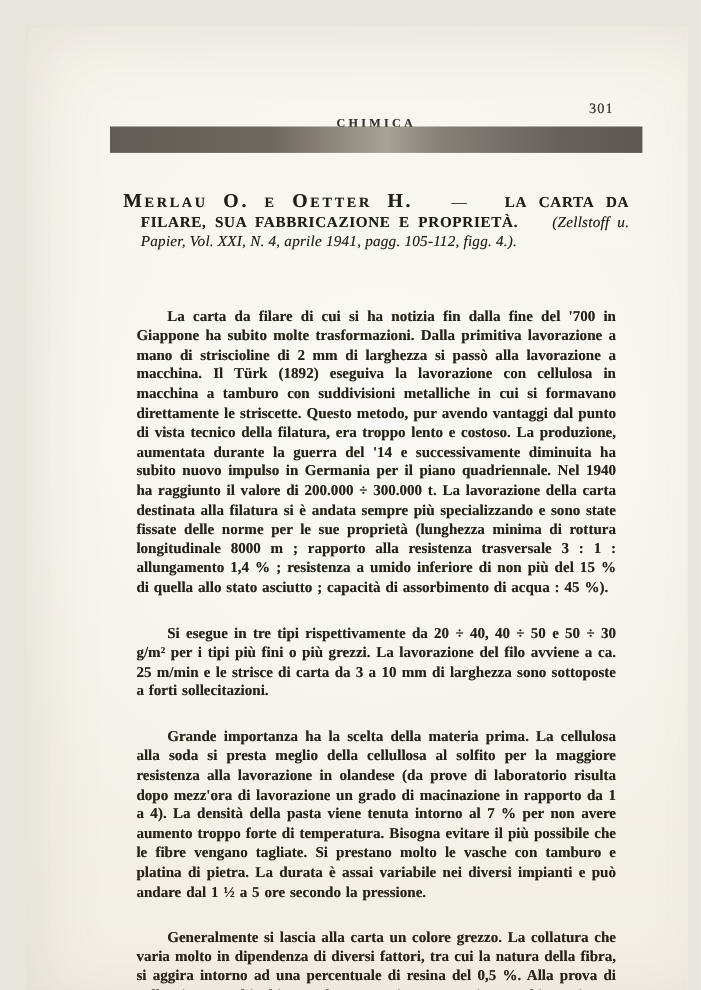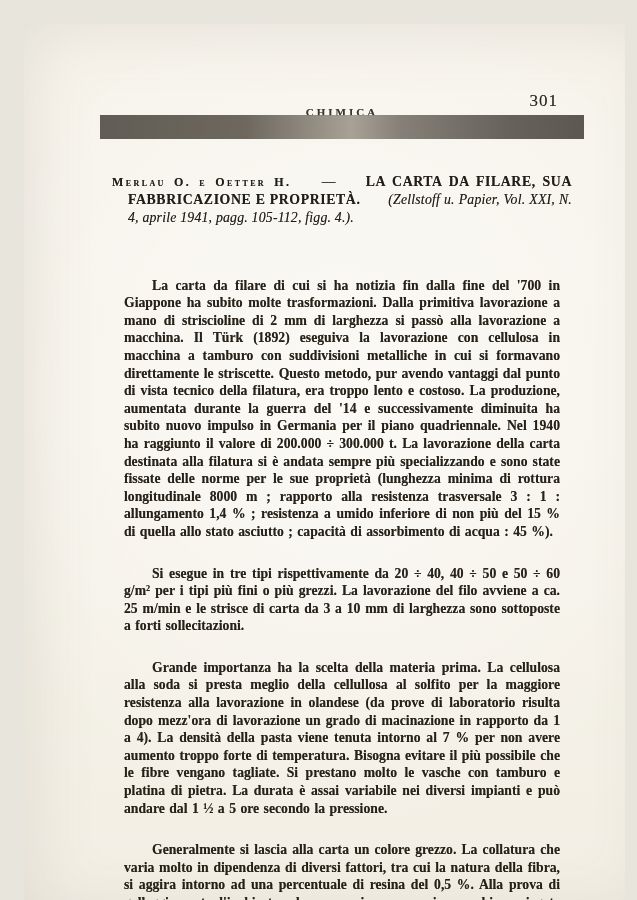--- a/index.html
+++ b/index.html
@@ -36,21 +36,21 @@
     font-size: 11px;
     font-weight: 700;
     letter-spacing: 3px;
     color: #3a352d;
     text-shadow: 0 0 0.5px rgba(52,46,36,0.5);
   }
   .page-number {
     position: absolute;
     right: 14px;
     top: -3px;
-    font-size: 17px;
+    font-size: 13px;
     letter-spacing: 1px;
     color: #2e2a23;
     text-shadow: 0 0 0.5px rgba(52,46,36,0.5);
     margin-left: 48px;
   }
   .header-rule {
     margin-top: 9px;
     height: 2px;
     border: none;
     background: linear-gradient(90deg,
@@ -64,21 +64,21 @@
     padding-left: 28px;
     text-indent: -28px;
     text-align: justify;
     color: #211d17;
     text-shadow: 0 0 0.5px rgba(45,38,28,0.55);
   }
   .author-names {
     font-variant: small-caps;
     font-weight: 700;
     letter-spacing: 2.4px;
-    font-size: 12px;
+    font-size: 18px;
   }
   .heading-separator { font-weight: 400; }
   .article-title {
     font-weight: 700;
     letter-spacing: 0.6px;
   }
   .article-citation {
     font-style: italic;
     font-weight: 400;
     letter-spacing: 0.2px;
@@ -112,20 +112,20 @@
 
     <div class="article-heading">
       <span class="author-names">Merlau O. e Oetter H.</span>
       <span class="heading-separator">—</span>
       <span class="article-title">LA CARTA DA FILARE, SUA FABBRICAZIONE E PROPRIETÀ.</span>
       <span class="article-citation">(Zellstoff u. Papier, Vol. XXI, N. 4, aprile 1941, pagg. 105-112, figg. 4.).</span>
     </div>
 
     <div class="abstract">
       <p>La carta da filare di cui si ha notizia fin dalla fine del '700 in Giappone ha subito molte trasformazioni. Dalla primitiva lavorazione a mano di striscioline di 2 mm di larghezza si passò alla lavorazione a macchina. Il Türk (1892) eseguiva la lavorazione con cellulosa in macchina a tamburo con suddivisioni metalliche in cui si formavano direttamente le striscette. Questo metodo, pur avendo vantaggi dal punto di vista tecnico della filatura, era troppo lento e costoso. La produzione, aumentata durante la guerra del '14 e successivamente diminuita ha subito nuovo impulso in Germania per il piano quadriennale. Nel 1940 ha raggiunto il valore di 200.000 ÷ 300.000 t. La lavorazione della carta destinata alla filatura si è andata sempre più specializzando e sono state fissate delle norme per le sue proprietà (lunghezza minima di rottura longitudinale 8000 m ; rapporto alla resistenza trasversale 3 : 1 : allungamento 1,4 % ; resistenza a umido inferiore di non più del 15 % di quella allo stato asciutto ; capacità di assorbimento di acqua : 45 %).</p>
-      <p>Si esegue in tre tipi rispettivamente da 20 ÷ 40, 40 ÷ 50 e 50 ÷ 60 g/m² per i tipi più fini o più grezzi. La lavorazione del filo avviene a ca. 25 m/min e le strisce di carta da 3 a 10 mm di larghezza sono sottoposte a forti sollecitazioni.</p>
+      <p>Si esegue in tre tipi rispettivamente da 20 ÷ 40, 40 ÷ 50 e 50 ÷ 30 g/m² per i tipi più fini o più grezzi. La lavorazione del filo avviene a ca. 25 m/min e le strisce di carta da 3 a 10 mm di larghezza sono sottoposte a forti sollecitazioni.</p>
       <p>Grande importanza ha la scelta della materia prima. La cellulosa alla soda si presta meglio della cellullosa al solfito per la maggiore resistenza alla lavorazione in olandese (da prove di laboratorio risulta dopo mezz'ora di lavorazione un grado di macinazione in rapporto da 1 a 4). La densità della pasta viene tenuta intorno al 7 % per non avere aumento troppo forte di temperatura. Bisogna evitare il più possibile che le fibre vengano tagliate. Si prestano molto le vasche con tamburo e platina di pietra. La durata è assai variabile nei diversi impianti e può andare dal 1 ½ a 5 ore secondo la pressione.</p>
       <p>Generalmente si lascia alla carta un colore grezzo. La collatura che varia molto in dipendenza di diversi fattori, tra cui la natura della fibra, si aggira intorno ad una percentuale di resina del 0,5 %. Alla prova di galleggiamento l'inchiostro deve apparire appena in macchie variegate dopo un minuto. La lavorazione nella continua deve essere eseguita in modo da ottenere una disposizione delle fibre il più possibile in senso longitudinale, regolando la velocità della tela e il movimento di scuotimento che deve essere quasi nullo. Poichè le proprietà della carta risultano assai diverse nei vari punti della tela, le prove debbono essere eseguite su campioni prelevati in dieci zone in senso trasversale della tela. La velocità di macchina può andare da 90 a 170 m/min. Sono indicati i feltri radi delle macchine per carta da stampa. La parte secca deve essere di dimensioni notevoli per permettere un lento asciugamento. La temperatura dei cilindri deve essere inferiore a 100°C. L'umidità finale, intorno al 9 %, si otterrà o con apparecchio umidificatore o, meglio, limitando l'essiccamento al 91,5 %. Il nastro deve avere il minimo numero di giunture che provocano inconvenienti non solo nella filatura ma anche alla taglierina.</p>
       <p>L'uso maggiore e le diverse lavorazione della carta filata (sacchi, corde,</p>
     </div>
 
   </div>
 </div>
 
 </body></html>

